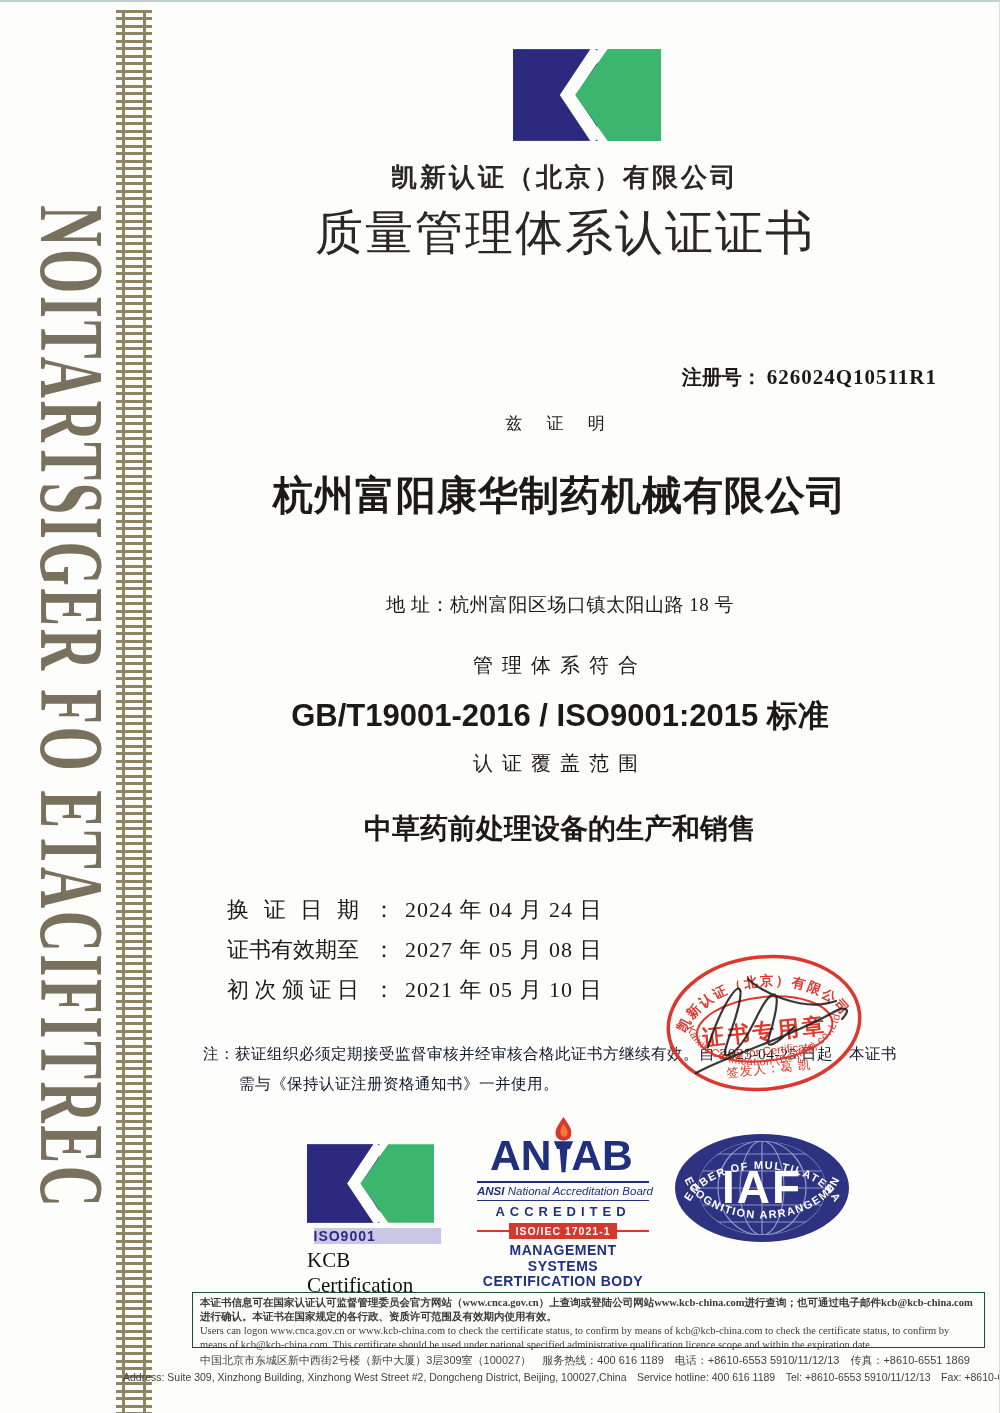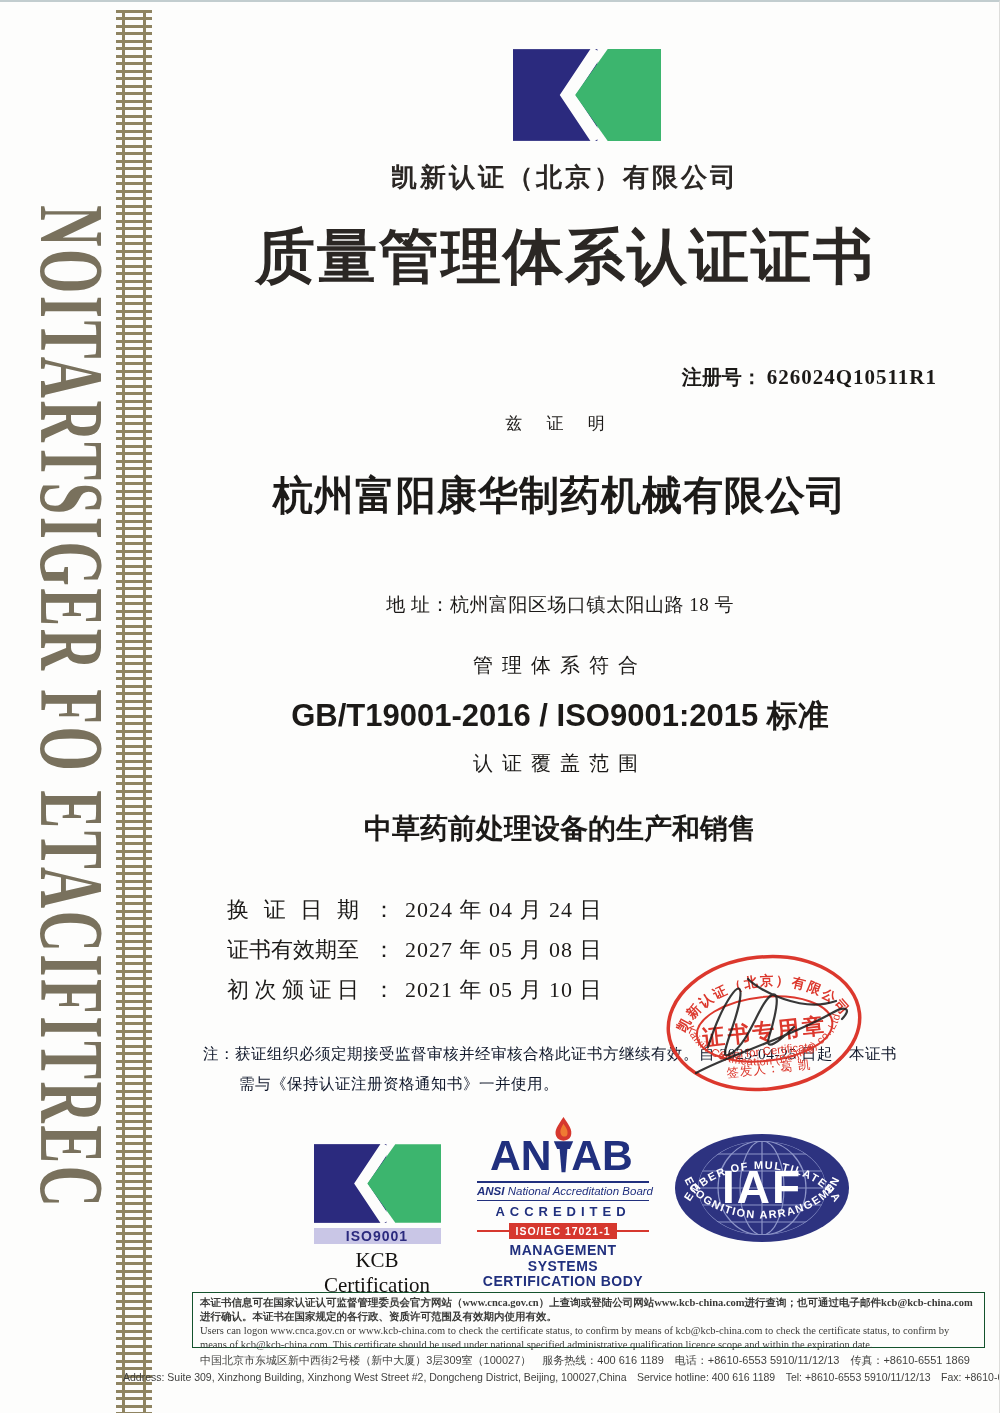--- a/index.html
+++ b/index.html
@@ -33,21 +33,21 @@
       linear-gradient(to right, transparent 6px, #867a54 6px, #867a54 9px,
         transparent 9px, transparent 27px, #867a54 27px, #867a54 30px, transparent 30px),
       repeating-linear-gradient(to bottom, #867a54 0px, #867a54 3px,
         transparent 3px, transparent 7.5px);
   }
 
   
   .logo-top { position:absolute; left:513px; top:47px; }
   .titles { position:absolute; left:165px; top:158px; width:800px; text-align:center; color:#2b2724; }
   .org-name { font-size:26px; font-weight:bold; letter-spacing:3px; }
-  .cert-title { margin-top:22px; font-size:60px; font-weight:bold; letter-spacing:2px; white-space:nowrap; }
+  .cert-title { margin-top:6px; font-size:48px; font-weight:normal; letter-spacing:2px; white-space:nowrap; }
 
   
   .reg-line { position:absolute; left:170px; top:362px; width:780px; text-align:right; padding-right:13px; font-size:20px; font-weight:bold; }
   .reg-line .num { font-size:21px; letter-spacing:1px; }
   .col { position:absolute; left:170px; width:780px; text-align:center; }
   .certify      { top:410px; font-size:17px; letter-spacing:10px; }
   .company      { top:466px; font-size:40px; font-weight:bold; font-family:"Liberation Sans","DejaVu Sans",sans-serif; letter-spacing:1px; white-space:nowrap; }
   .credit-code  { top:544px; font-size:20px; letter-spacing:.5px; }
   .addr         { top:590px; font-size:19px; letter-spacing:.5px; }
   .sys-label    { top:650px; font-size:20px; letter-spacing:9px;text-align:center; }
@@ -66,21 +66,21 @@
   .note {
     position:absolute; left:203px; top:1037px; width:704px; z-index:1;
     font-size:15.5px; line-height:30px; letter-spacing:.5px;
     padding-left:36px; text-indent:-36px; color:#0f172a;
   }
 
   
   .seal { position:absolute; left:656px; top:941px; z-index:5; }
 
   
-  .kcb-block { position:absolute; left:307px; top:1141px; width:140px; text-align:center; }
+  .kcb-block { position:absolute; left:307px; top:1141px; width:140px; text-align:left; }
   .kcb-iso-band { width:127px; height:16px; margin:0 auto; background:#c9c6e6;
     color:#2b2a7e; font:bold 14px/16px "Liberation Sans","DejaVu Sans",sans-serif; letter-spacing:1px; }
   .kcb-caption { margin-top:4px; font-size:21px; color:#141210; }
 
   .anab-block { position:absolute; left:477px; top:1114px; width:172px; text-align:center;
     font-family:"Liberation Sans","DejaVu Sans",sans-serif; color:#21307e; }
   .anab-rule { border-top:2.5px solid #21307e; margin-top:1px; }
   .anab-rule2 { border-top:1.5px solid #21307e; margin-top:2px; }
   .anab-ansi { font-size:11.5px; font-style:italic; padding:2px 0 1px; white-space:nowrap; }
   .anab-ansi b { font-weight:bold; }

